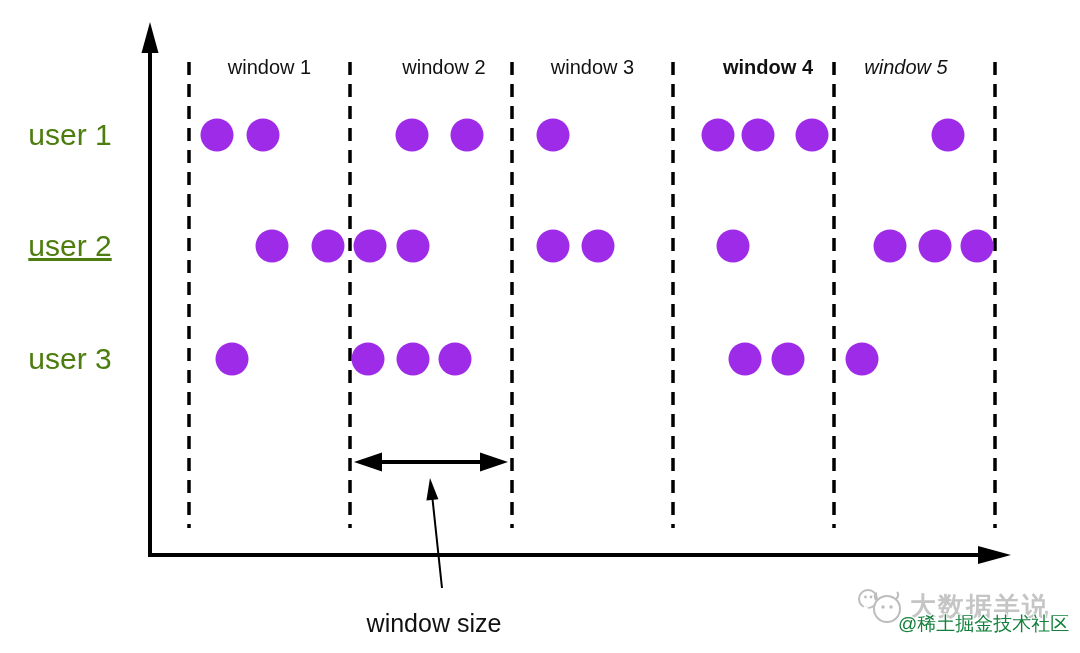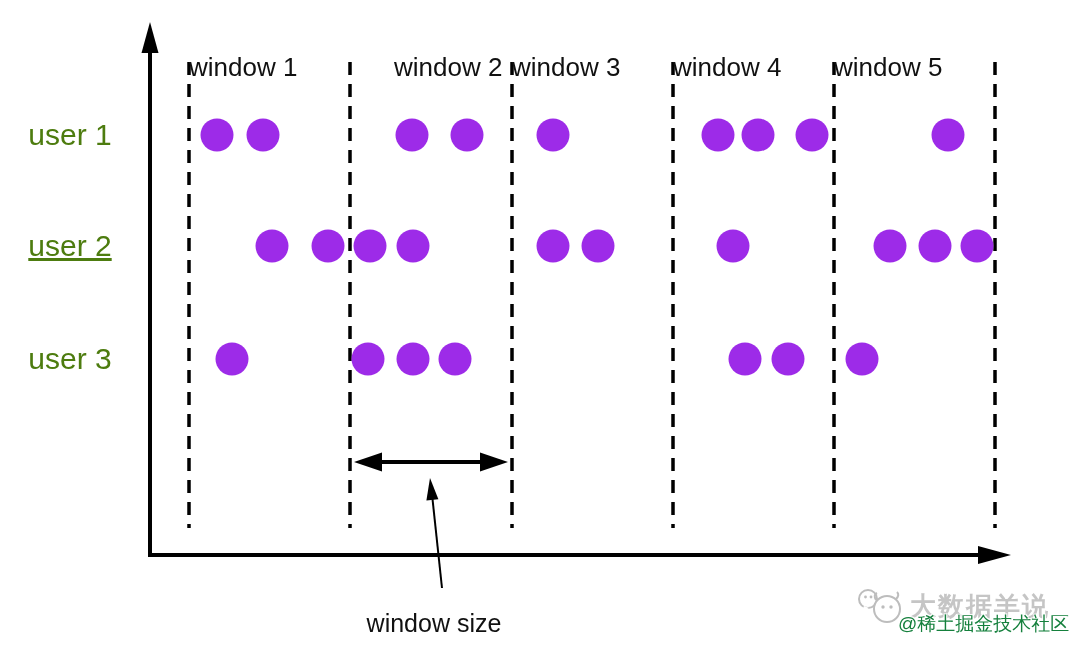--- a/index.html
+++ b/index.html
@@ -10,23 +10,23 @@
     background: #ffffff;
     overflow: hidden;
     font-family: "Liberation Sans", sans-serif;
     color: #000;
   }
   #diagram-svg { position: absolute; left: 0; top: 0; width: 1080px; height: 653px; }
   .window-label {
     position: absolute;
     top: 52px;
     height: 30px;
-    font-size: 26px;
+    font-size: 20px;
     line-height: 30px;
-    text-align: left;
+    text-align: center;
     color: #111;
     white-space: nowrap;
   }
   .user-label {
     position: absolute;
     left: 14px;
     width: 112px;
     height: 34px;
     font-size: 30px;
     line-height: 34px;
@@ -144,24 +144,24 @@
     </g>
 
     <g id="pointer-arrow">
       <line x1="442" y1="588" x2="432.5" y2="499" stroke="#000" stroke-width="2"></line>
       <polygon points="430,478 438.4,499.3 426.4,500.5" fill="#000"></polygon>
     </g>
   </svg>
 
   <div id="window-labels">
       <div class="window-label" style="left: 189px; width: 161px;">window 1</div>
-      <div class="window-label" style="left: 350px; width: 188px; margin-left: 44px;">window 2</div>
+      <div class="window-label" style="left: 350px; width: 188px;">window 2</div>
       <div class="window-label" style="left: 512px; width: 161px;">window 3</div>
-      <div class="window-label" style="left: 673px; width: 190px;">window 4</div>
-      <div class="window-label" style="left: 834px; width: 144px;">window 5</div>
+      <div class="window-label" style="left: 673px; width: 190px; font-weight: bold;">window 4</div>
+      <div class="window-label" style="left: 834px; width: 144px; font-style: italic;">window 5</div>
     </div>
 
   <div id="user-labels">
       <div class="user-label" style="top: 118px;">user 1</div>
       <div class="user-label" style="top: 229px; text-decoration: underline;">user 2</div>
       <div class="user-label" style="top: 342px;">user 3</div>
     </div>
 
   <div id="window-size-label">window size</div>
 

